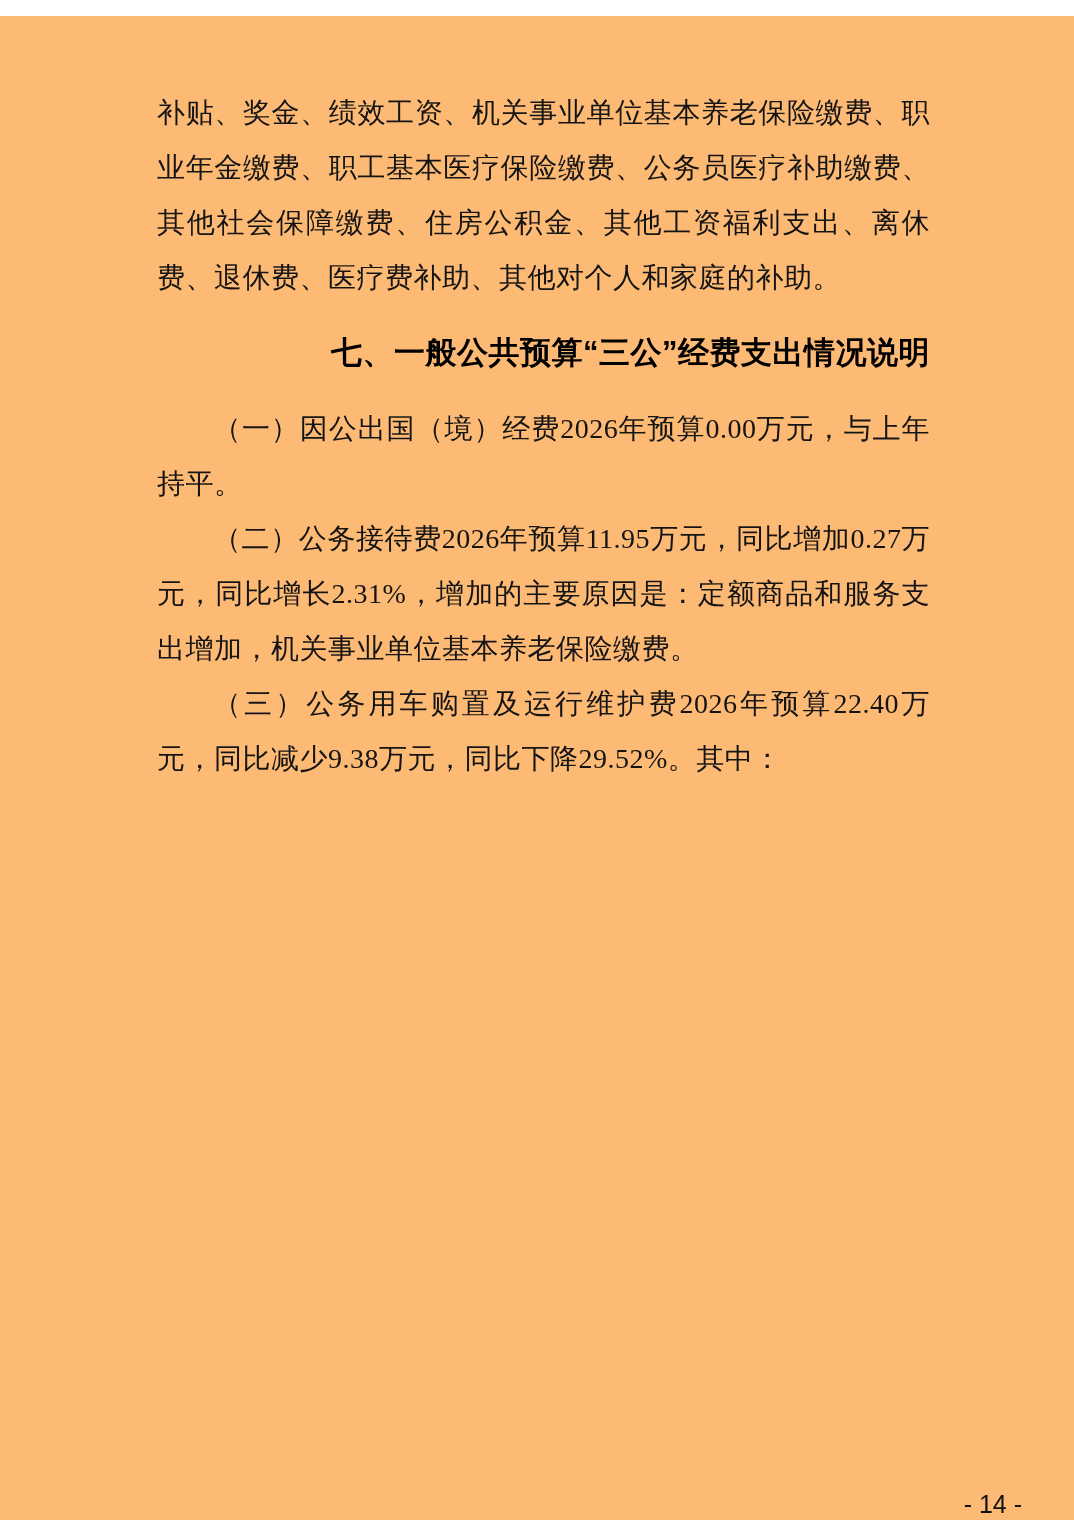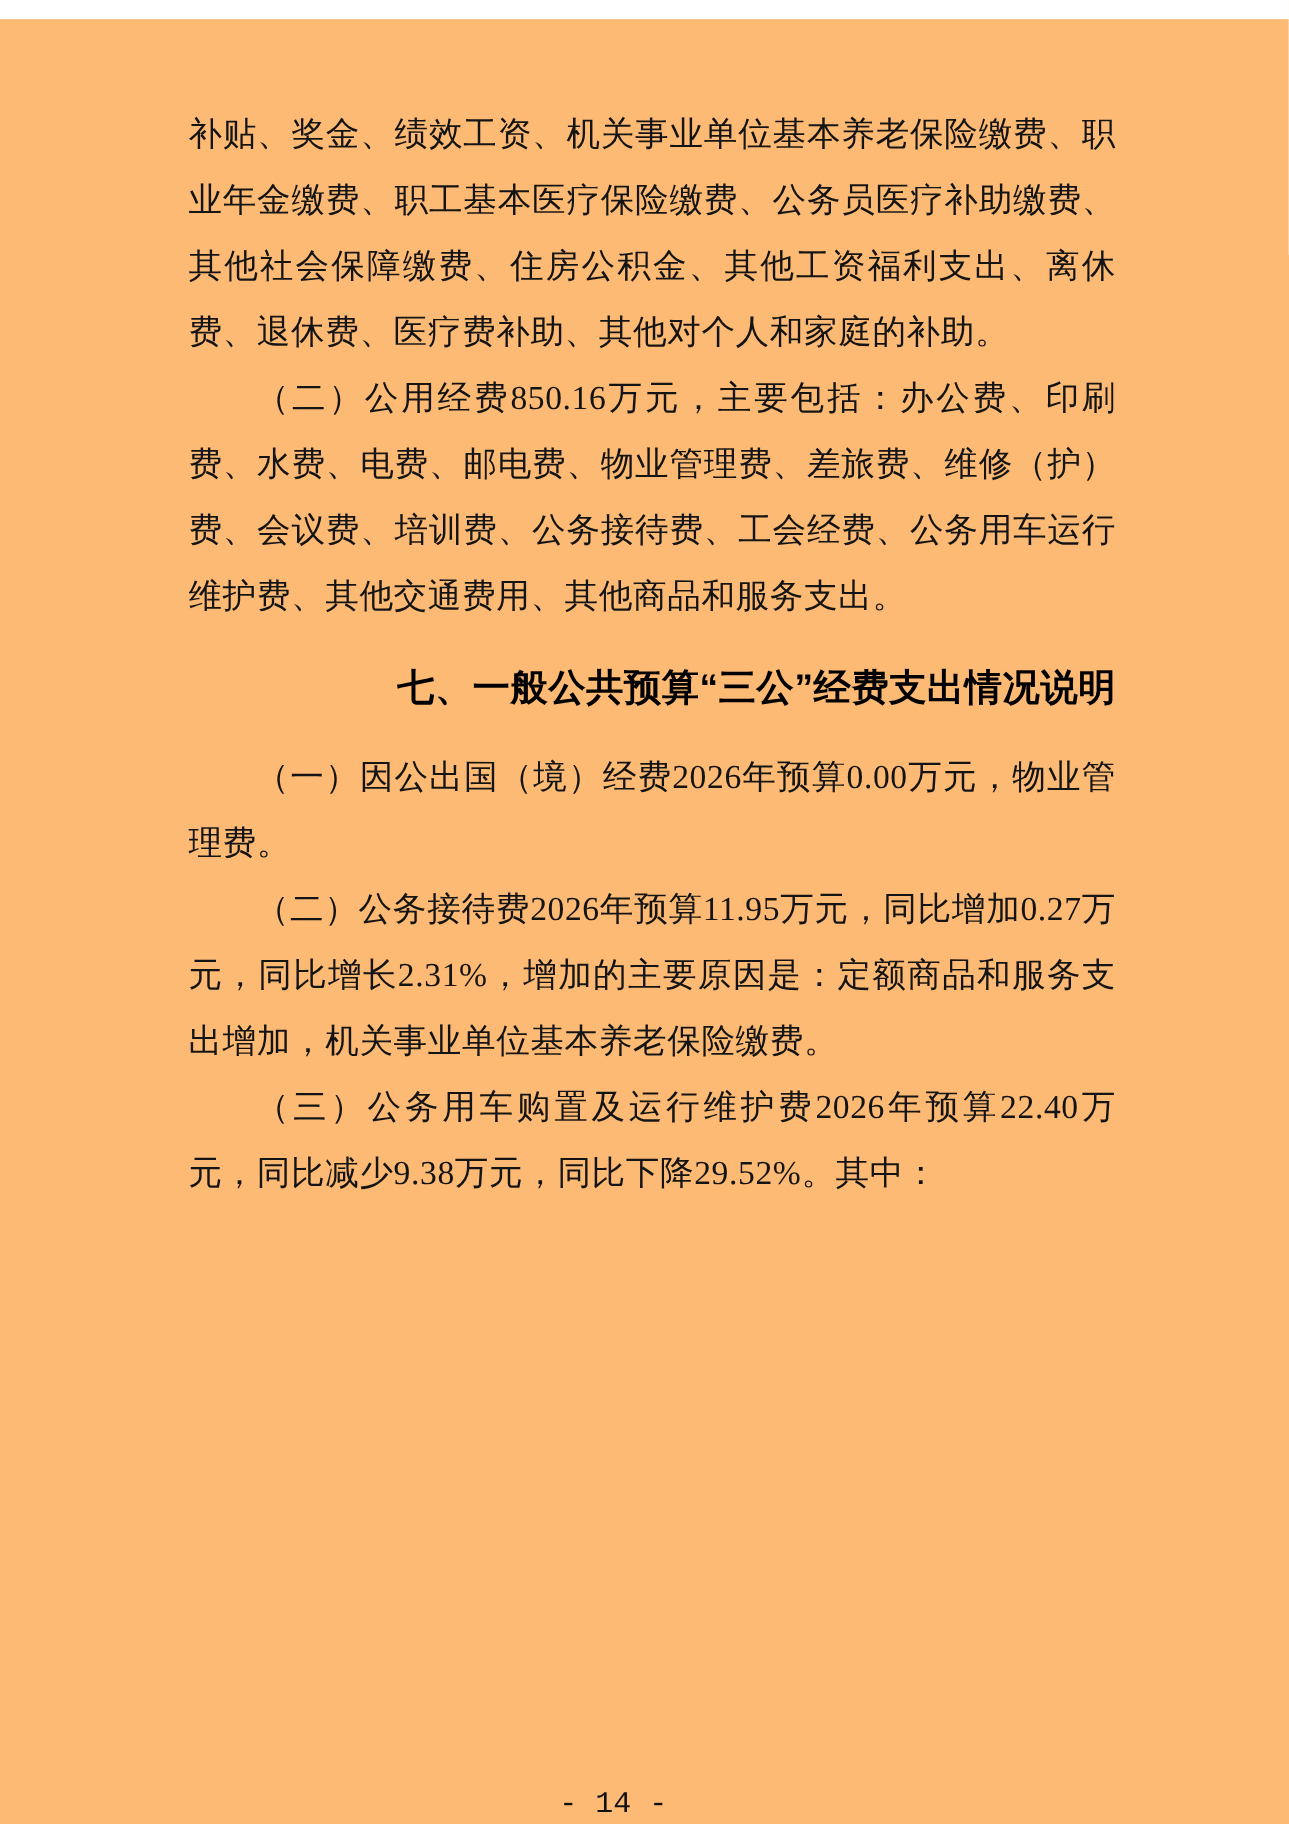--- a/index.html
+++ b/index.html
@@ -47,40 +47,39 @@
     text-indent: 2em;
     letter-spacing: 0.5px;
     color: #000000;
     text-align: right;
   }
   .page-footer {
     position: absolute;
     left: 0;
     bottom: 18px;
     width: 1022px;
-    text-align: center;
-    font-family: Liberation Mono, monospace;
+    text-align: right;
+    font-family: Liberation Sans, sans-serif;
     font-size: 25px;
     line-height: 28px;
     color: #111111;
   }
 </style>
 </head>
 <body>
 
 <div class="page">
 
   <p class="para continuation">补贴、奖金、绩效工资、机关事业单位基本养老保险缴费、职业年金缴费、职工基本医疗保险缴费、公务员医疗补助缴费、其他社会保障缴费、住房公积金、其他工资福利支出、离休费、退休费、医疗费补助、其他对个人和家庭的补助。</p>
 
-  <p class="para">（二）公用经费850.16万元，主要包括：办公费、印刷费、水费、电费、邮电费、物业管理费、差旅费、维修（护）费、会议费、培训费、公务接待费、工会经费、公务用车运行维护费、其他交通费用、其他商品和服务支出。</p>
 
   <h2 class="section-heading">七、一般公共预算“三公”经费支出情况说明</h2>
 
 
-  <p class="para">（一）因公出国（境）经费2026年预算0.00万元，物业管理费。</p>
+  <p class="para">（一）因公出国（境）经费2026年预算0.00万元，与上年持平。</p>
 
   <p class="para">（二）公务接待费2026年预算11.95万元，同比增加0.27万元，同比增长2.31%，增加的主要原因是：定额商品和服务支出增加，机关事业单位基本养老保险缴费。</p>
 
   <p class="para">（三）公务用车购置及运行维护费2026年预算22.40万元，同比减少9.38万元，同比下降29.52%。其中：</p>
 
 
   <div class="page-footer">- 14 -</div>
 
 </div>
 

